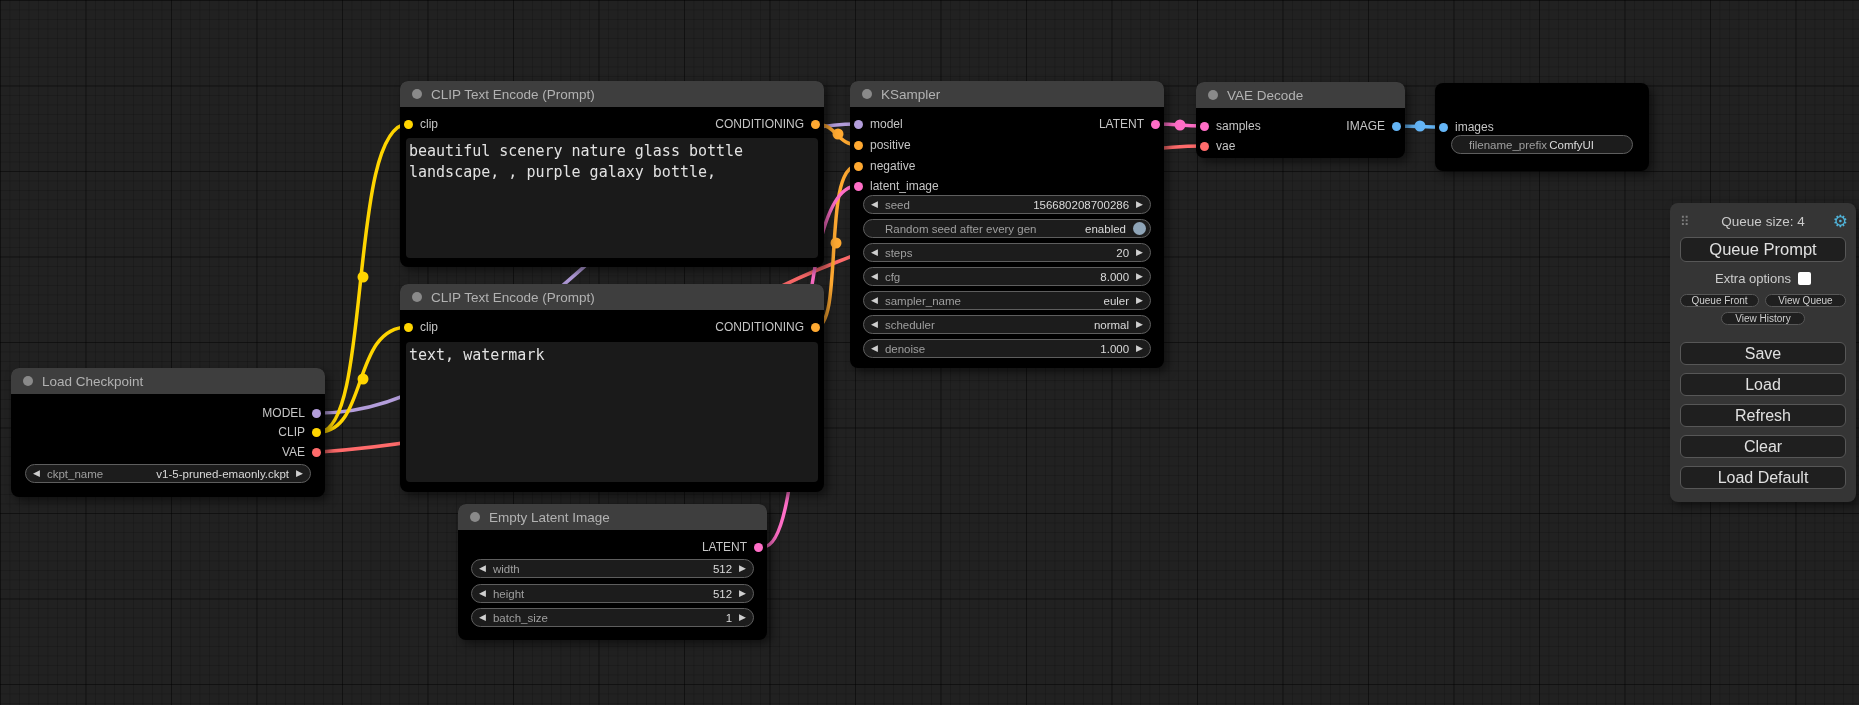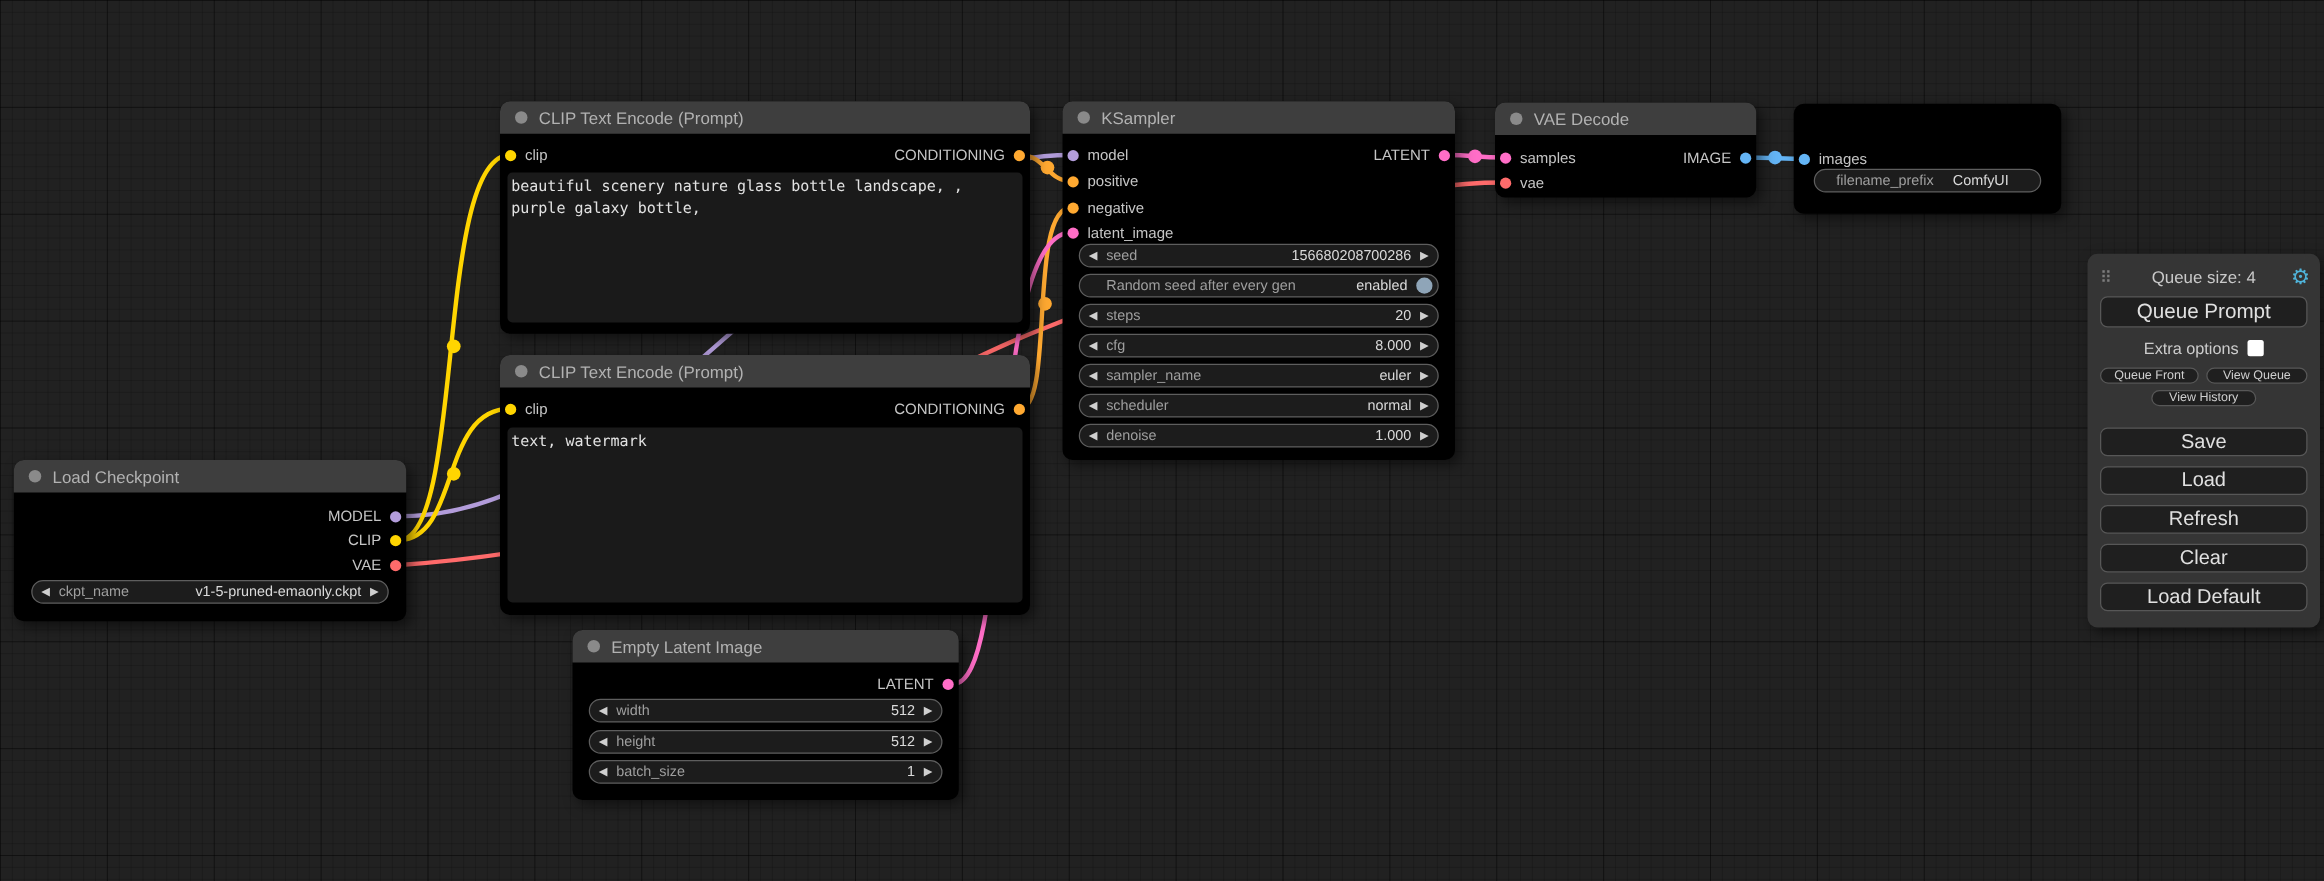--- a/index.html
+++ b/index.html
@@ -31,21 +31,21 @@
   .c-latent{background:#FF6EC7;}.c-image{background:#64B5F6;}
   .widget{position:absolute;height:19px;background:#1c1c1c;border:1px solid #5e5e5e;
           border-radius:10px;display:flex;align-items:center;padding:0 7px;
           font-size:11.5px;color:#b8b8b8;box-sizing:border-box;}
   .warr{color:#cfcfcf;font-size:9px;line-height:1;}
   .wlabel{margin-left:7px;color:#9f9f9f;white-space:nowrap;}
   .wvalue{margin-left:auto;color:#dadada;margin-right:7px;white-space:nowrap;}
   .toggle{width:13px;height:13px;border-radius:50%;background:#8FA5B8;
           flex:0 0 auto;margin-right:-3px;}
   .textbox{position:absolute;background:#1a1a1a;border-radius:4px;
-           font-family:"DejaVu Sans Mono",monospace;font-size:12px;color:#e2e2e2;
+           font-family:"DejaVu Sans Mono",monospace;font-size:15px;color:#e2e2e2;
            padding:3px;white-space:pre-wrap;line-height:1.4;box-sizing:border-box;}
   
   #menu{position:absolute;left:1670px;top:203px;width:186px;height:299px;
         background:#353535;border-radius:8px;box-shadow:4px 4px 10px rgba(0,0,0,.5);
         z-index:3;}
   .mhead{position:absolute;left:0;top:8px;width:100%;height:20px;
          display:flex;align-items:center;color:#c9c9c9;font-size:13.5px;}
   .drag{position:absolute;left:10px;color:#7d7d7d;font-size:13px;cursor:move;}
   .qsize{margin:0 auto;}
   .gear{position:absolute;right:8px;color:#4FB3D9;font-size:17px;cursor:pointer;}
@@ -260,21 +260,21 @@
   </div>
 </div>
 
 <div class="node" style="left:1435px;top:83px;width:214px;height:88px;">
   <div class="slot in" style="top:35px;">
     <span class="sdot c-image"></span>
     <span>images</span>
   </div>
   <div class="widget" style="left:16px;right:16px;top:52px;">
     <span class="wlabel" style="margin-left:10px;">filename_prefix</span>
-    <span class="wvalue" style="margin-right:18px;">ComfyUI</span>
+    <span class="wvalue" style="margin-right:31px;">ComfyUI</span>
   </div>
 </div>
 
 <div id="menu">
   <div class="mhead">
     <span class="drag">⠿</span>
     <span class="qsize">Queue size: 4</span>
     <span class="gear">⚙</span>
   </div>
   <div class="bigbtn qprompt" style="top:34px;">Queue Prompt</div>

